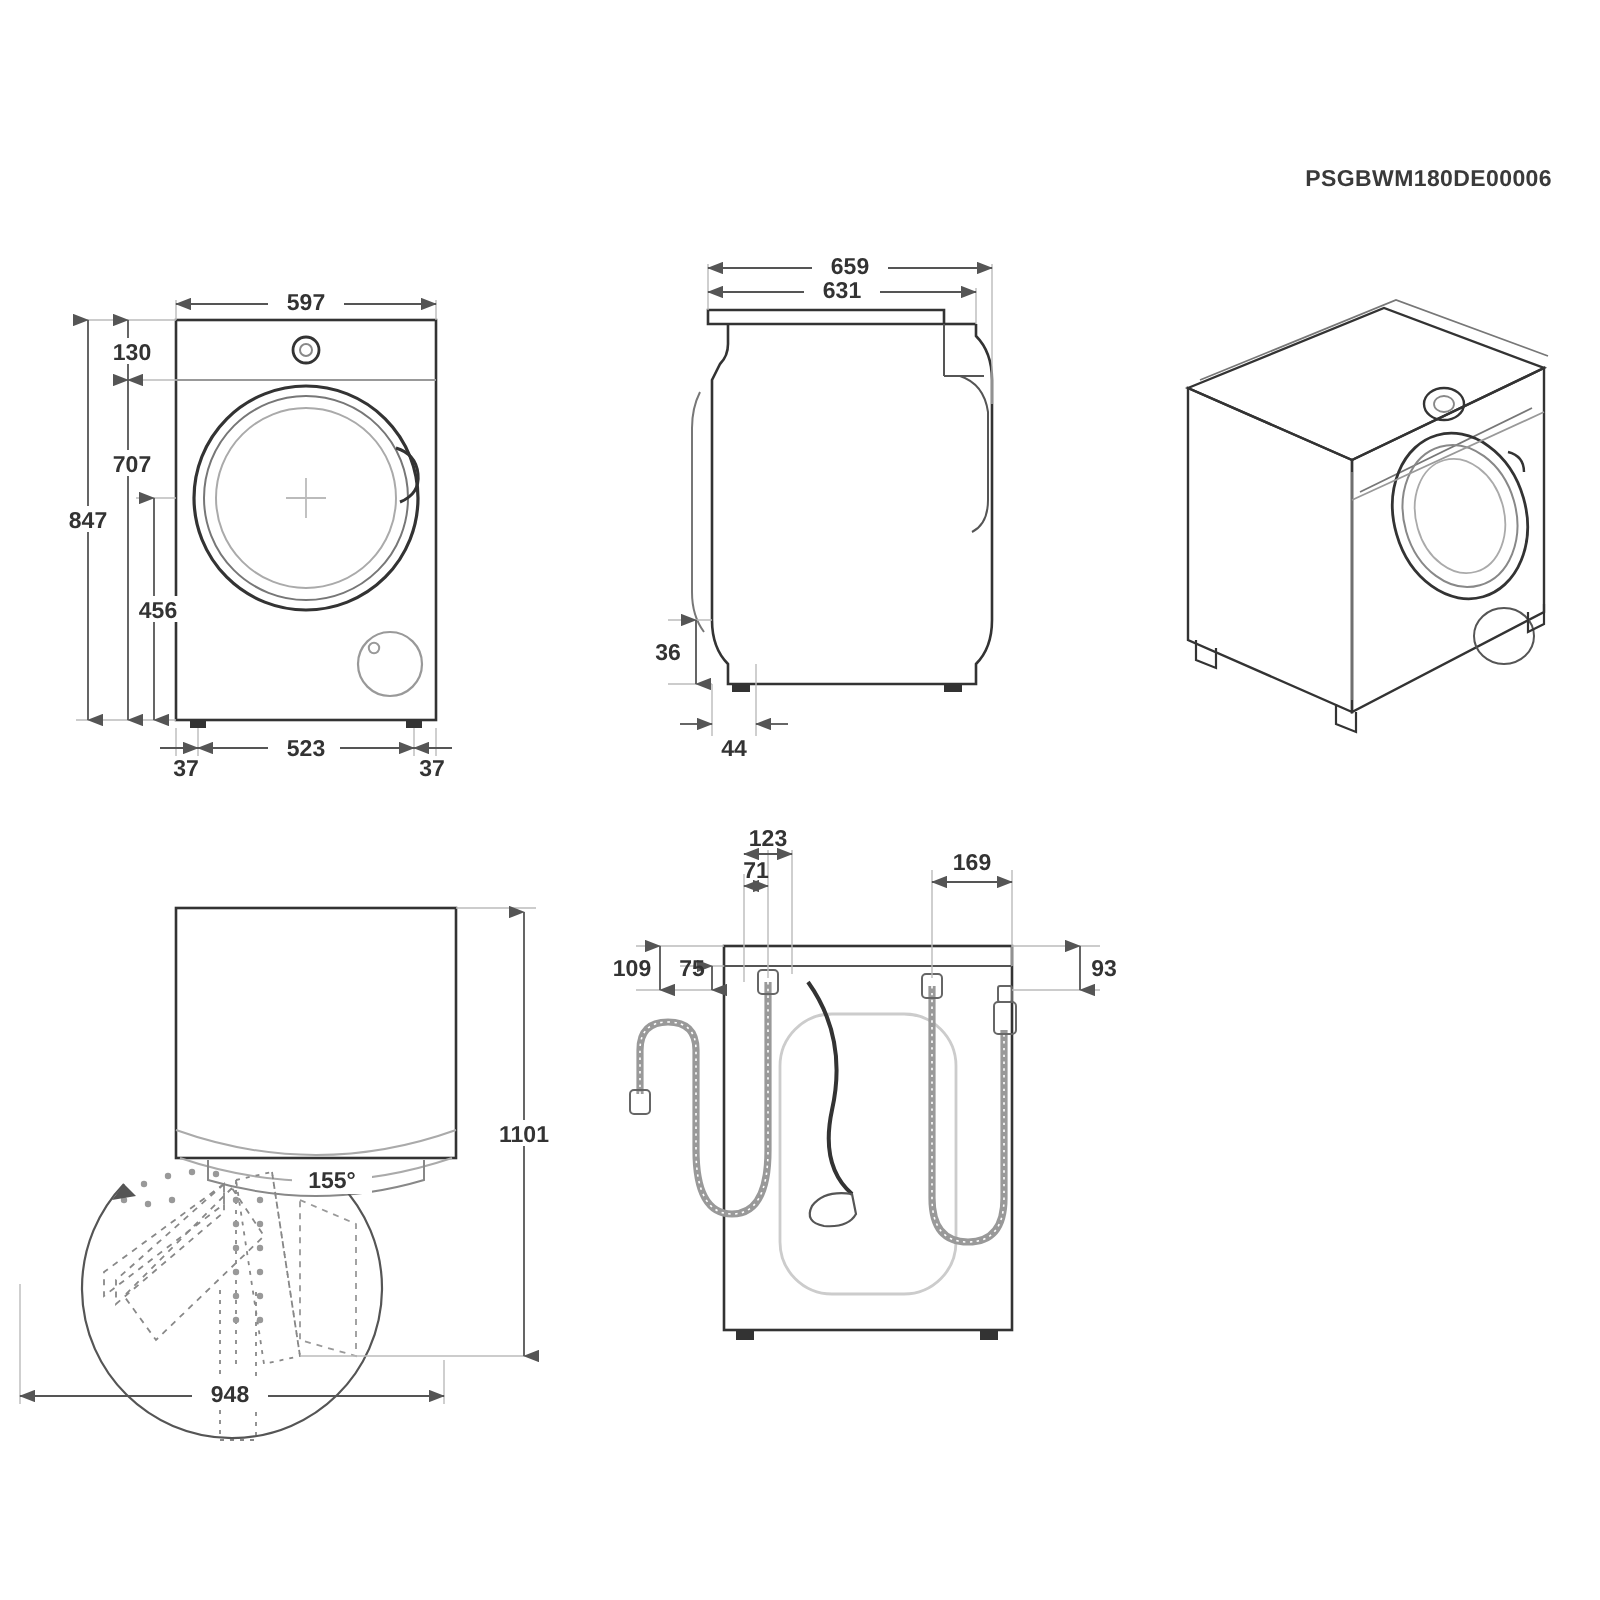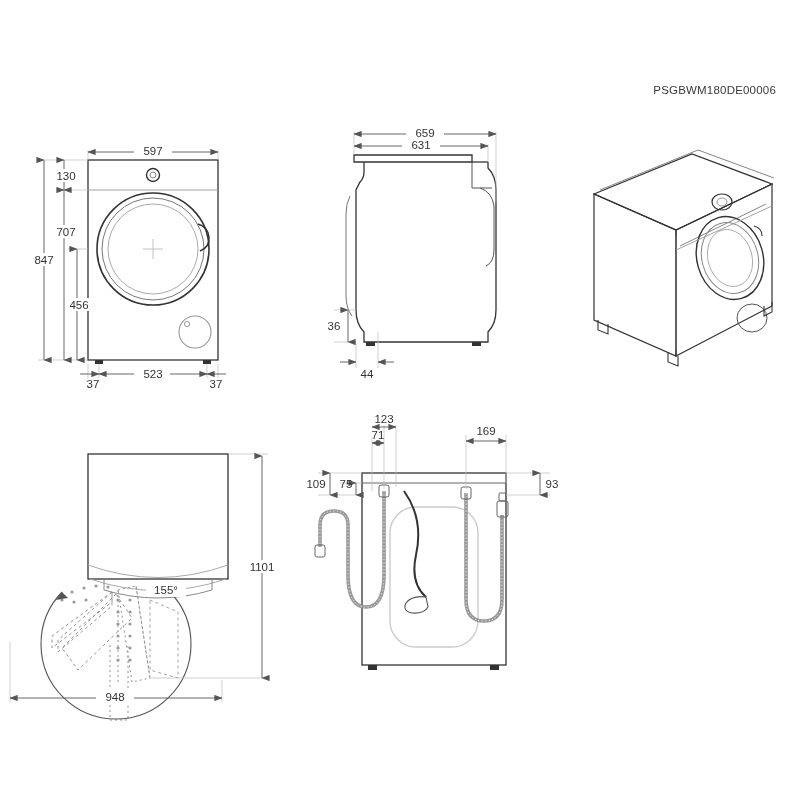--- a/index.html
+++ b/index.html
@@ -1,18 +1,18 @@
 <!DOCTYPE html>
 <html><head>
 <meta charset="utf-8">
 <style>
   html,body{margin:0;padding:0;background:#ffffff;}
   body{width:800px;height:800px;overflow:hidden;
        font-family:"Liberation Sans","DejaVu Sans",sans-serif;}
-  #stage{position:relative;width:800px;height:728px;background:#fff;}
+  #stage{position:relative;width:800px;height:728px;background:#fff;font-weight:bold;}
   #code{position:absolute;right:24px;top:84px;font-size:11.5px;color:#3a3a3a;
         letter-spacing:0.2px;white-space:nowrap;}
   svg{position:absolute;left:0;top:0;}
   text{font-family:"Liberation Sans","DejaVu Sans",sans-serif;fill:#333;}
 </style>
 </head>
 <body>
 
 <div id="stage">
 

